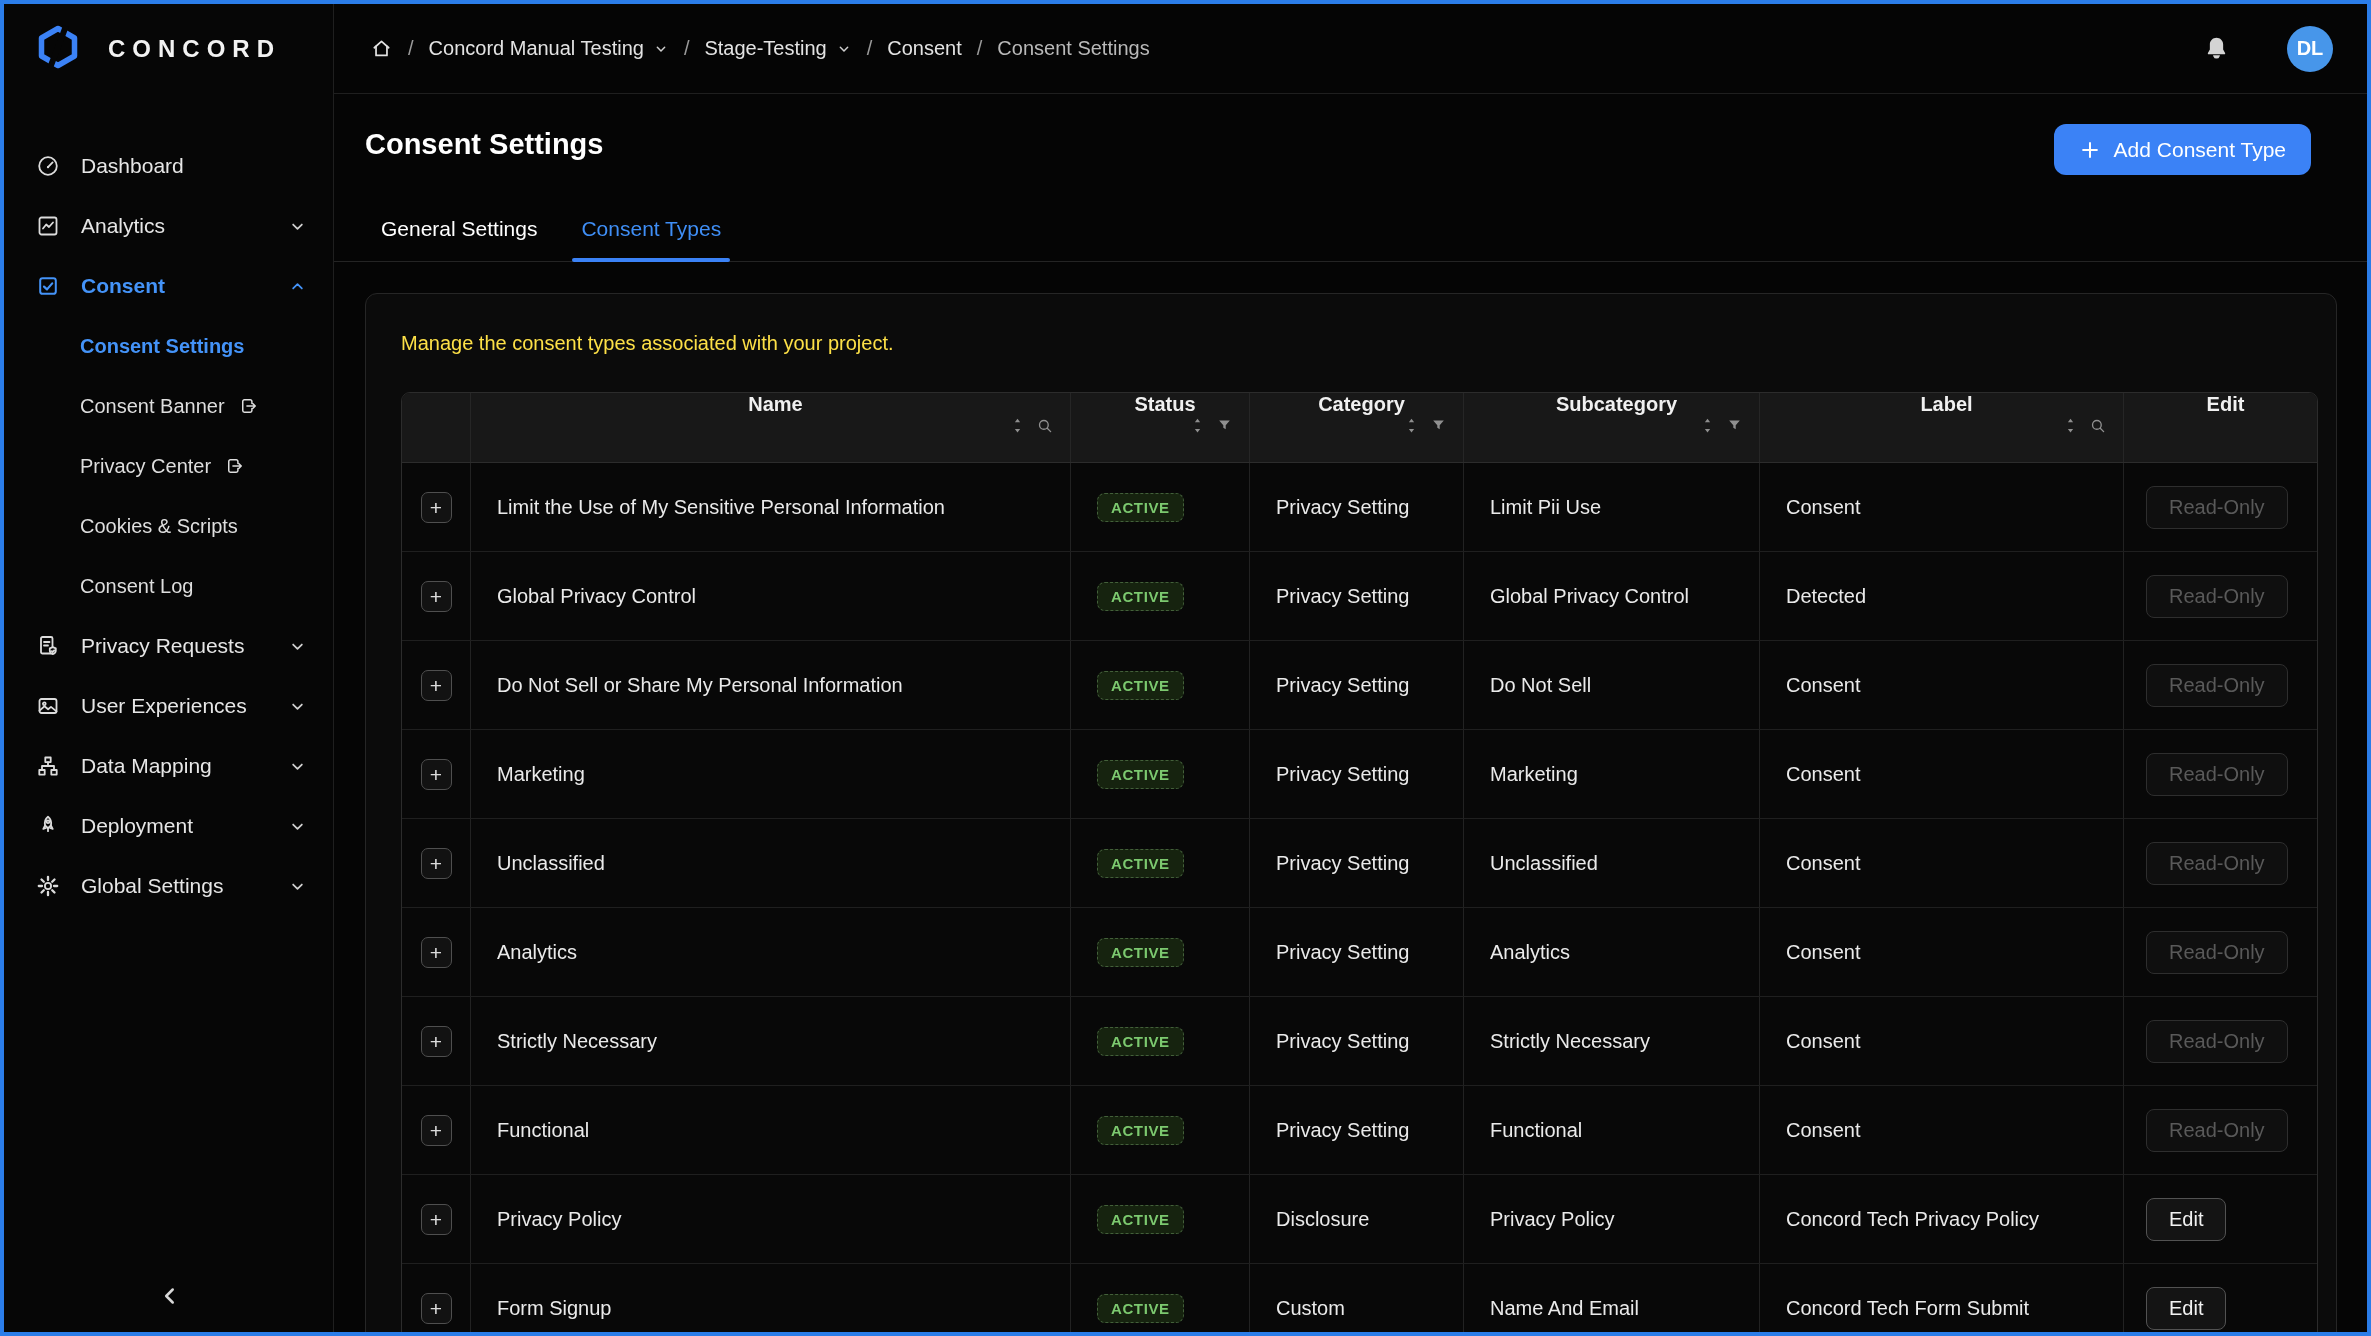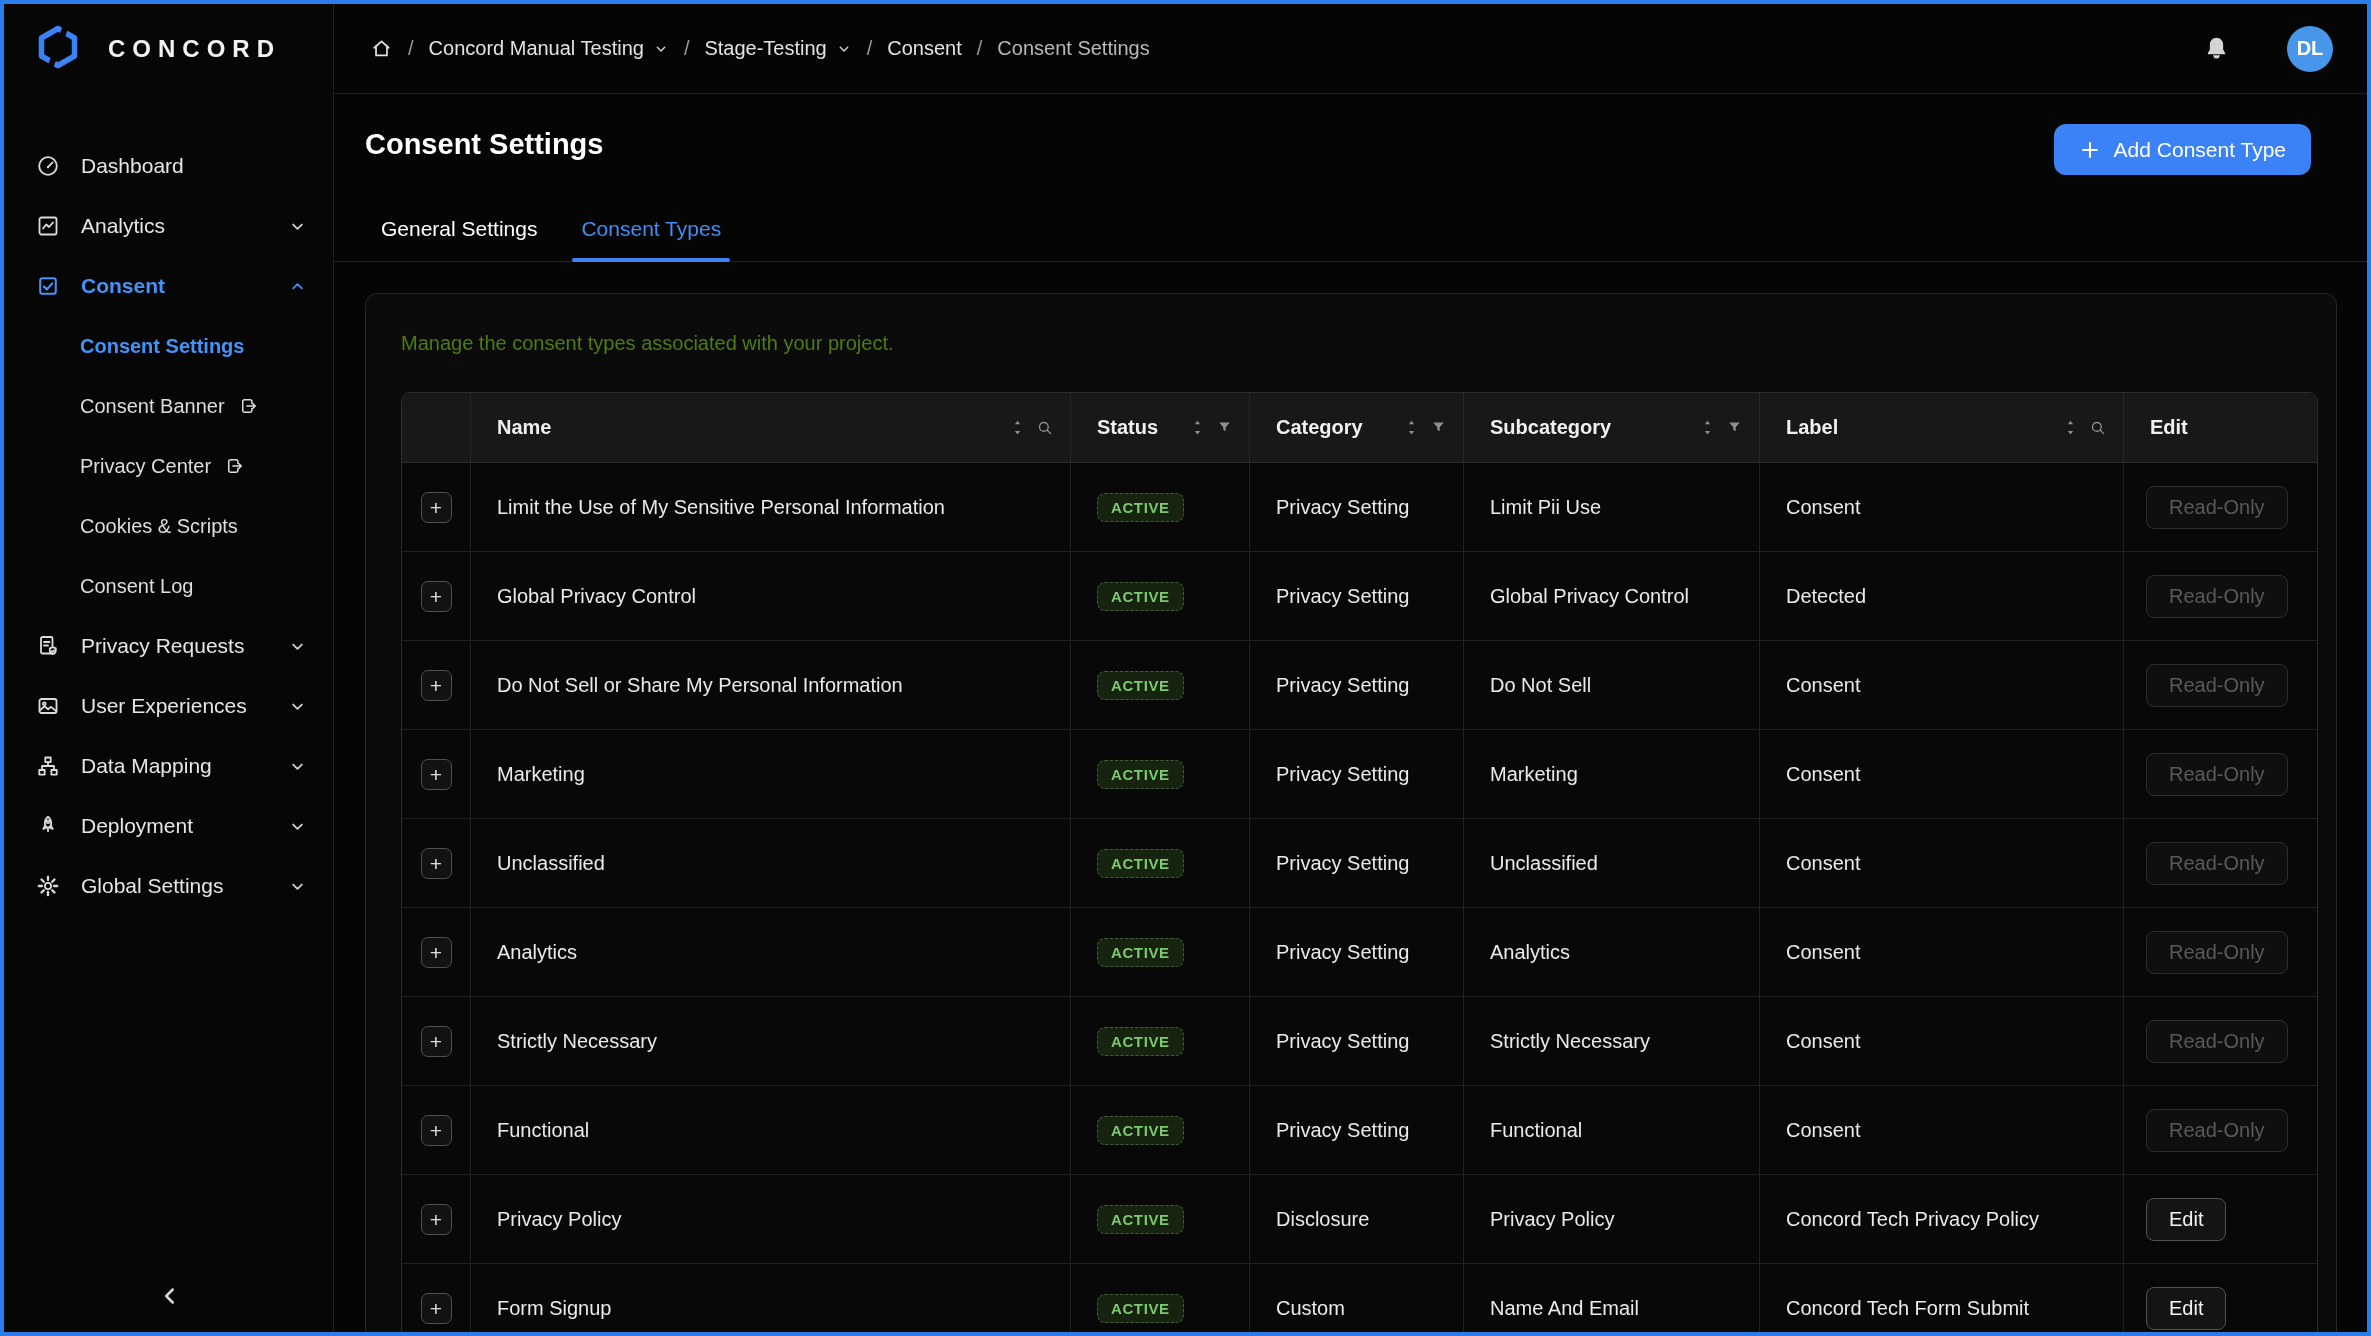--- a/index.html
+++ b/index.html
@@ -79,29 +79,29 @@
   .tab.active::after{
     content:""; position:absolute; left:0; right:0; bottom:-1px; height:4px;
     background:#3b82f6; border-radius:2px;
   }
 
   .panel{
     position:absolute; left:31px; right:30px; top:199px; height:1200px;
     background:#0b0b0b; border:1px solid #262626; border-radius:12px;
     padding:36px 22px 0 35px;
   }
-  .panel-desc{ font-size:20px; color:#4d7c0f; line-height:26px; margin-bottom:36px; }
+  .panel-desc{ font-size:20px; color:#fde047; line-height:26px; margin-bottom:36px; }
 
   
   .table{ width:1917px; border:1px solid #2c2c2c; border-radius:9px; overflow:hidden; background:#080808; }
   .thead,.tr{ display:grid; grid-template-columns:69px 600px 179px 214px 296px 364px 193px; }
   .thead{ background:#181818; height:70px; border-bottom:1px solid #2c2c2c; }
   .th{
     display:flex; align-items:center; padding-left:26px; padding-right:16px;
-    font-size:20px; font-weight:700; color:#f0f0f0; border-right:1px solid #262626;
+    font-size:20px; font-weight:700; color:#f0f0f0; border-right:1px solid #262626;flex-direction:column;
   }
   .th:last-child{ border-right:none; }
   .th .hctls{ margin-left:auto; display:flex; align-items:center; gap:11px; padding-left:10px; }
   .hctl{ display:flex; align-items:center; cursor:pointer; color:#8f8f8f; }
   .tr{ height:89px; border-bottom:1px solid #1f1f1f; }
   .tr:last-child{ border-bottom:none; }
   .td{
     display:flex; align-items:center; padding-left:26px; padding-right:14px;
     font-size:20px; color:#eaeaea; border-right:1px solid #222;
     overflow:hidden; white-space:nowrap;

